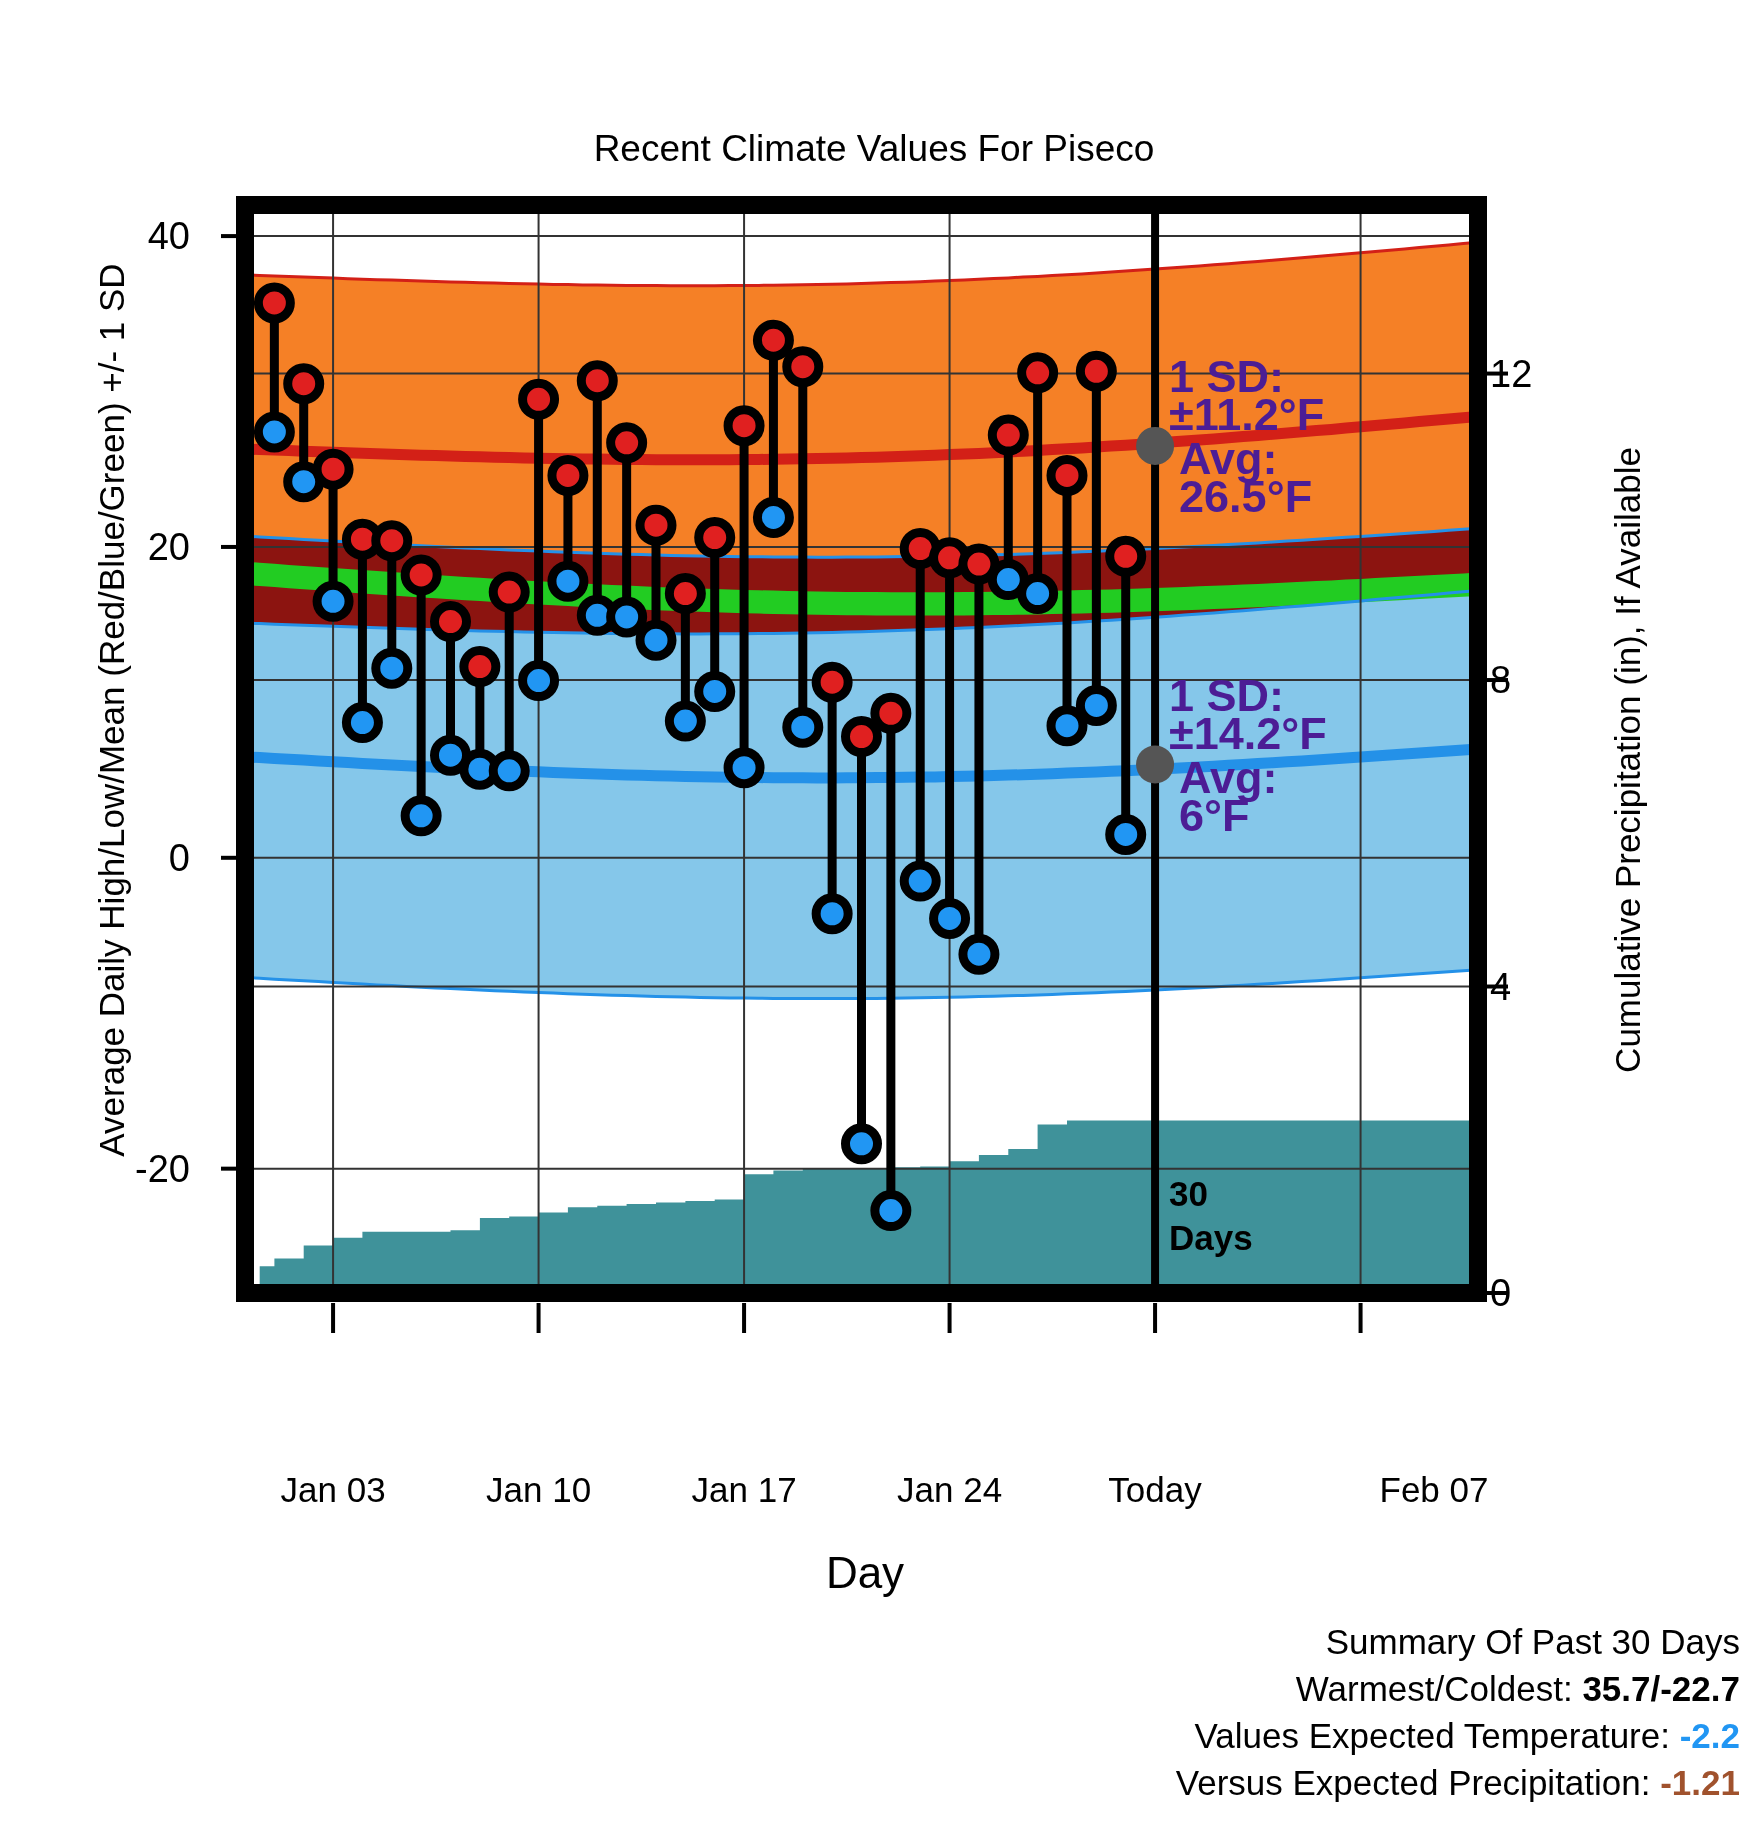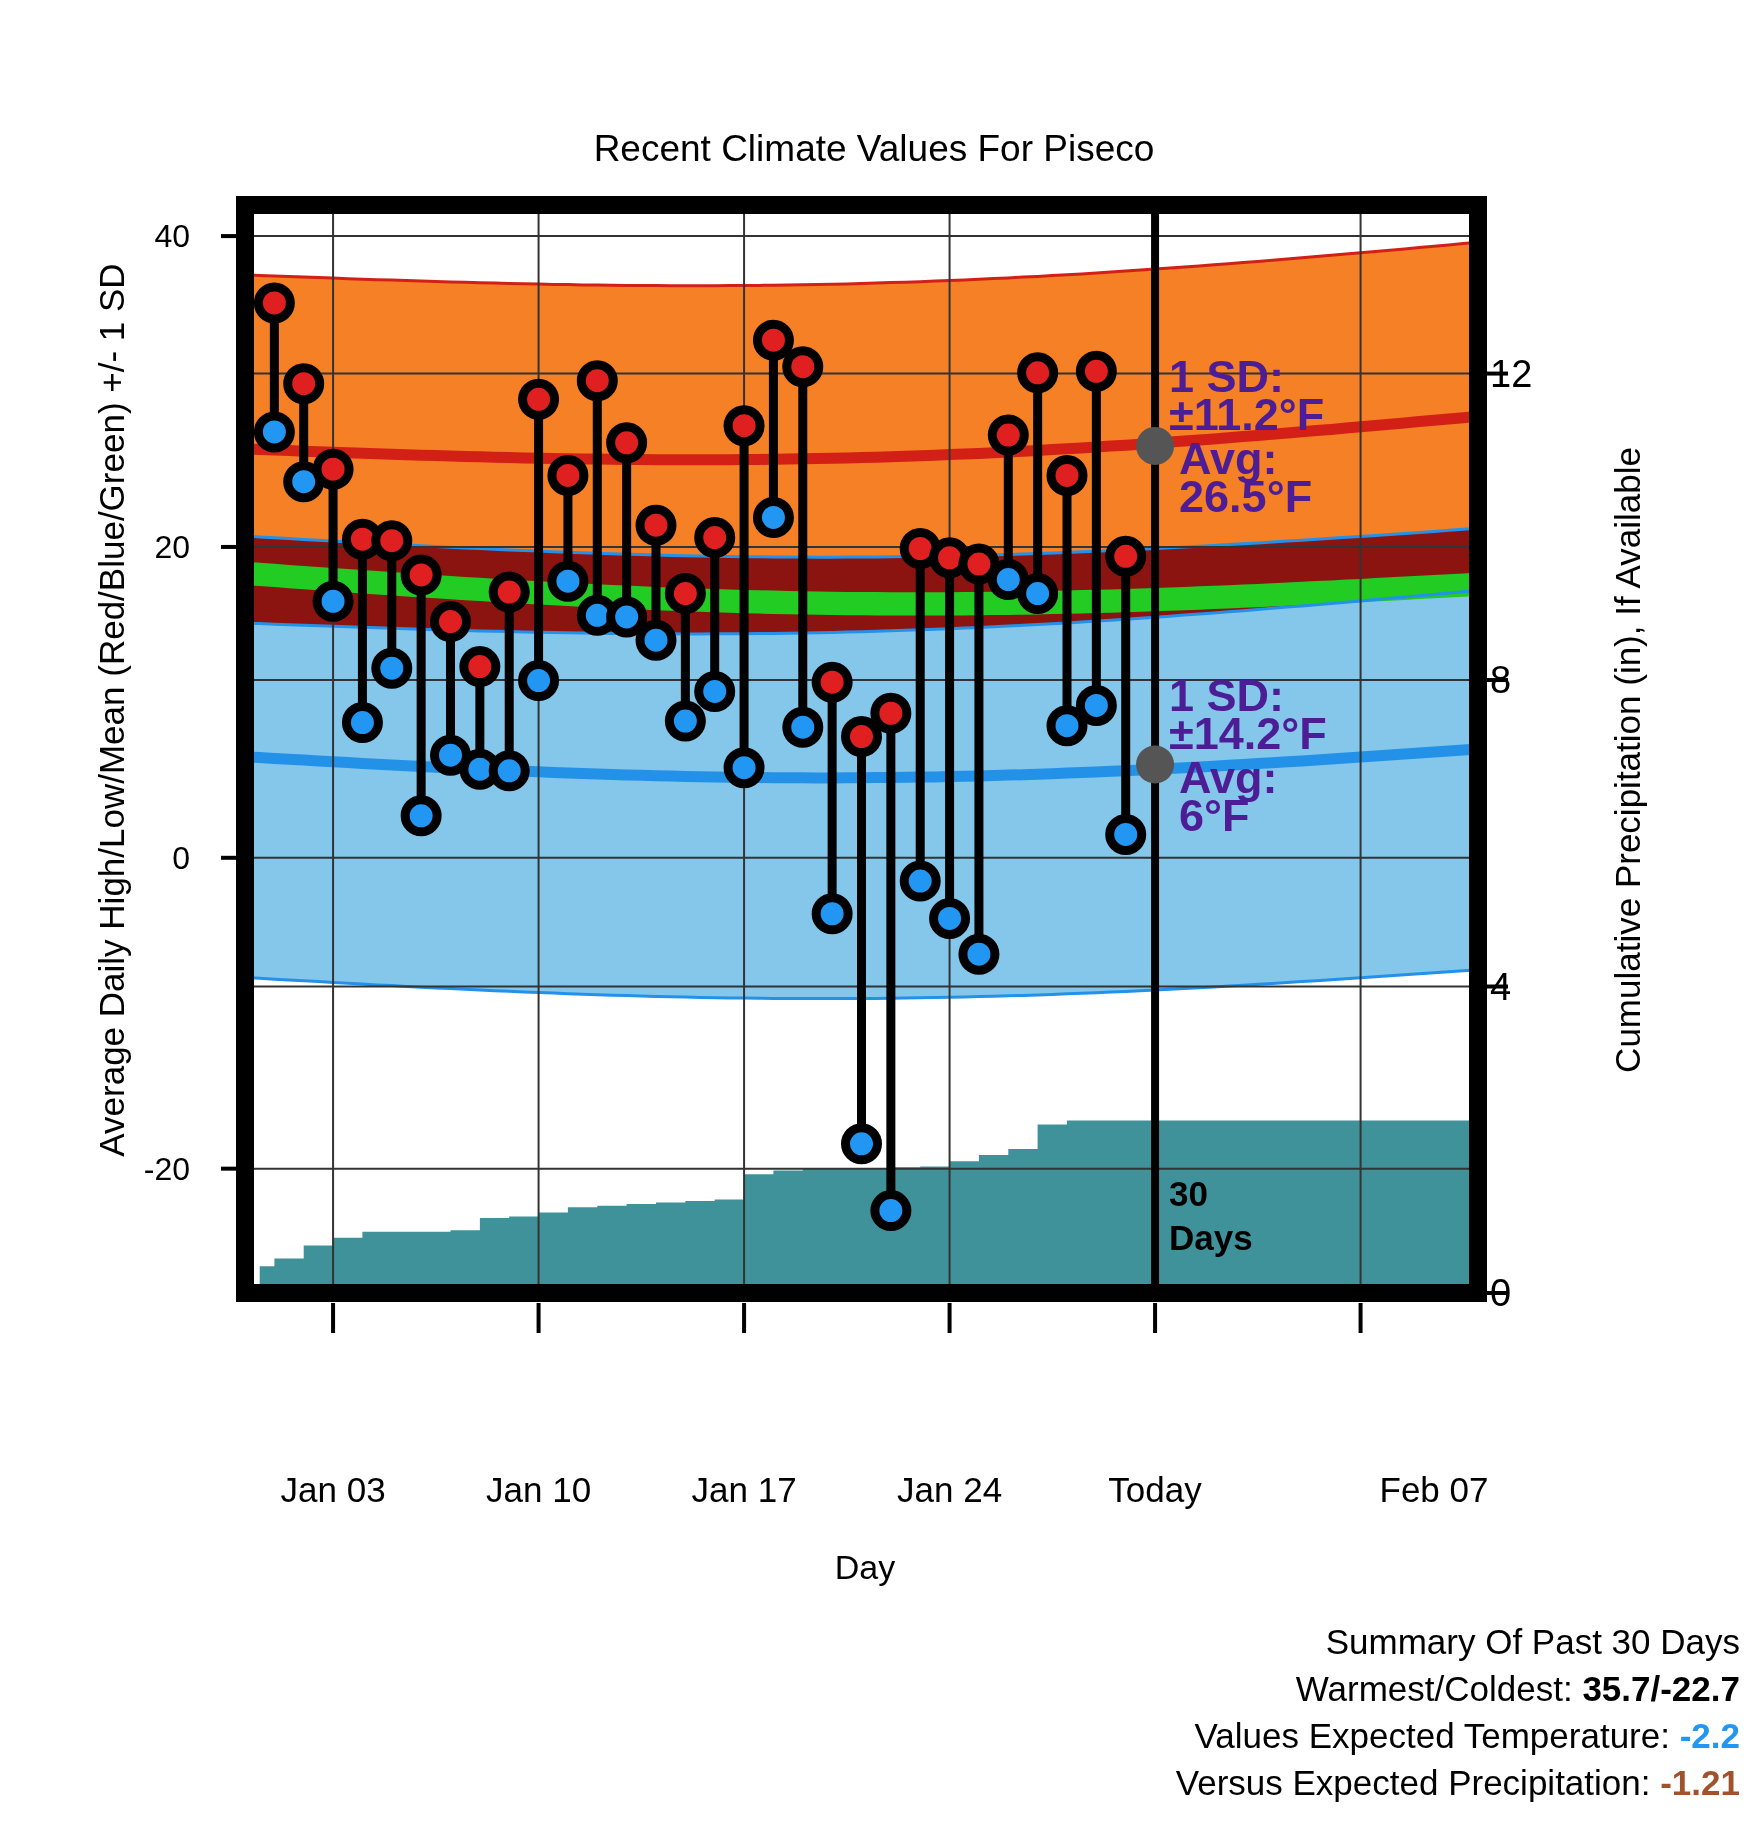--- a/index.html
+++ b/index.html
@@ -52,28 +52,28 @@
     font-size: 35px;
     color: #000;
     white-space: nowrap;
   }
   .xlabel {
     position: absolute;
     left: 240px;
     top: 1548px;
     width: 1250px;
     text-align: center;
-    font-size: 34px;
+    font-size: 44px;
     color: #000;
   }
   .ytick-left {
     position: absolute;
     right: 0;
     transform: translateY(-50%);
-    font-size: 32px;
+    font-size: 38px;
     color: #000;
     text-align: center;
     white-space: nowrap;
   }
   .ytick-left-wrap {
     position: absolute;
     left: 20px;
     top: 0;
     width: 170px;
     height: 1828px;

